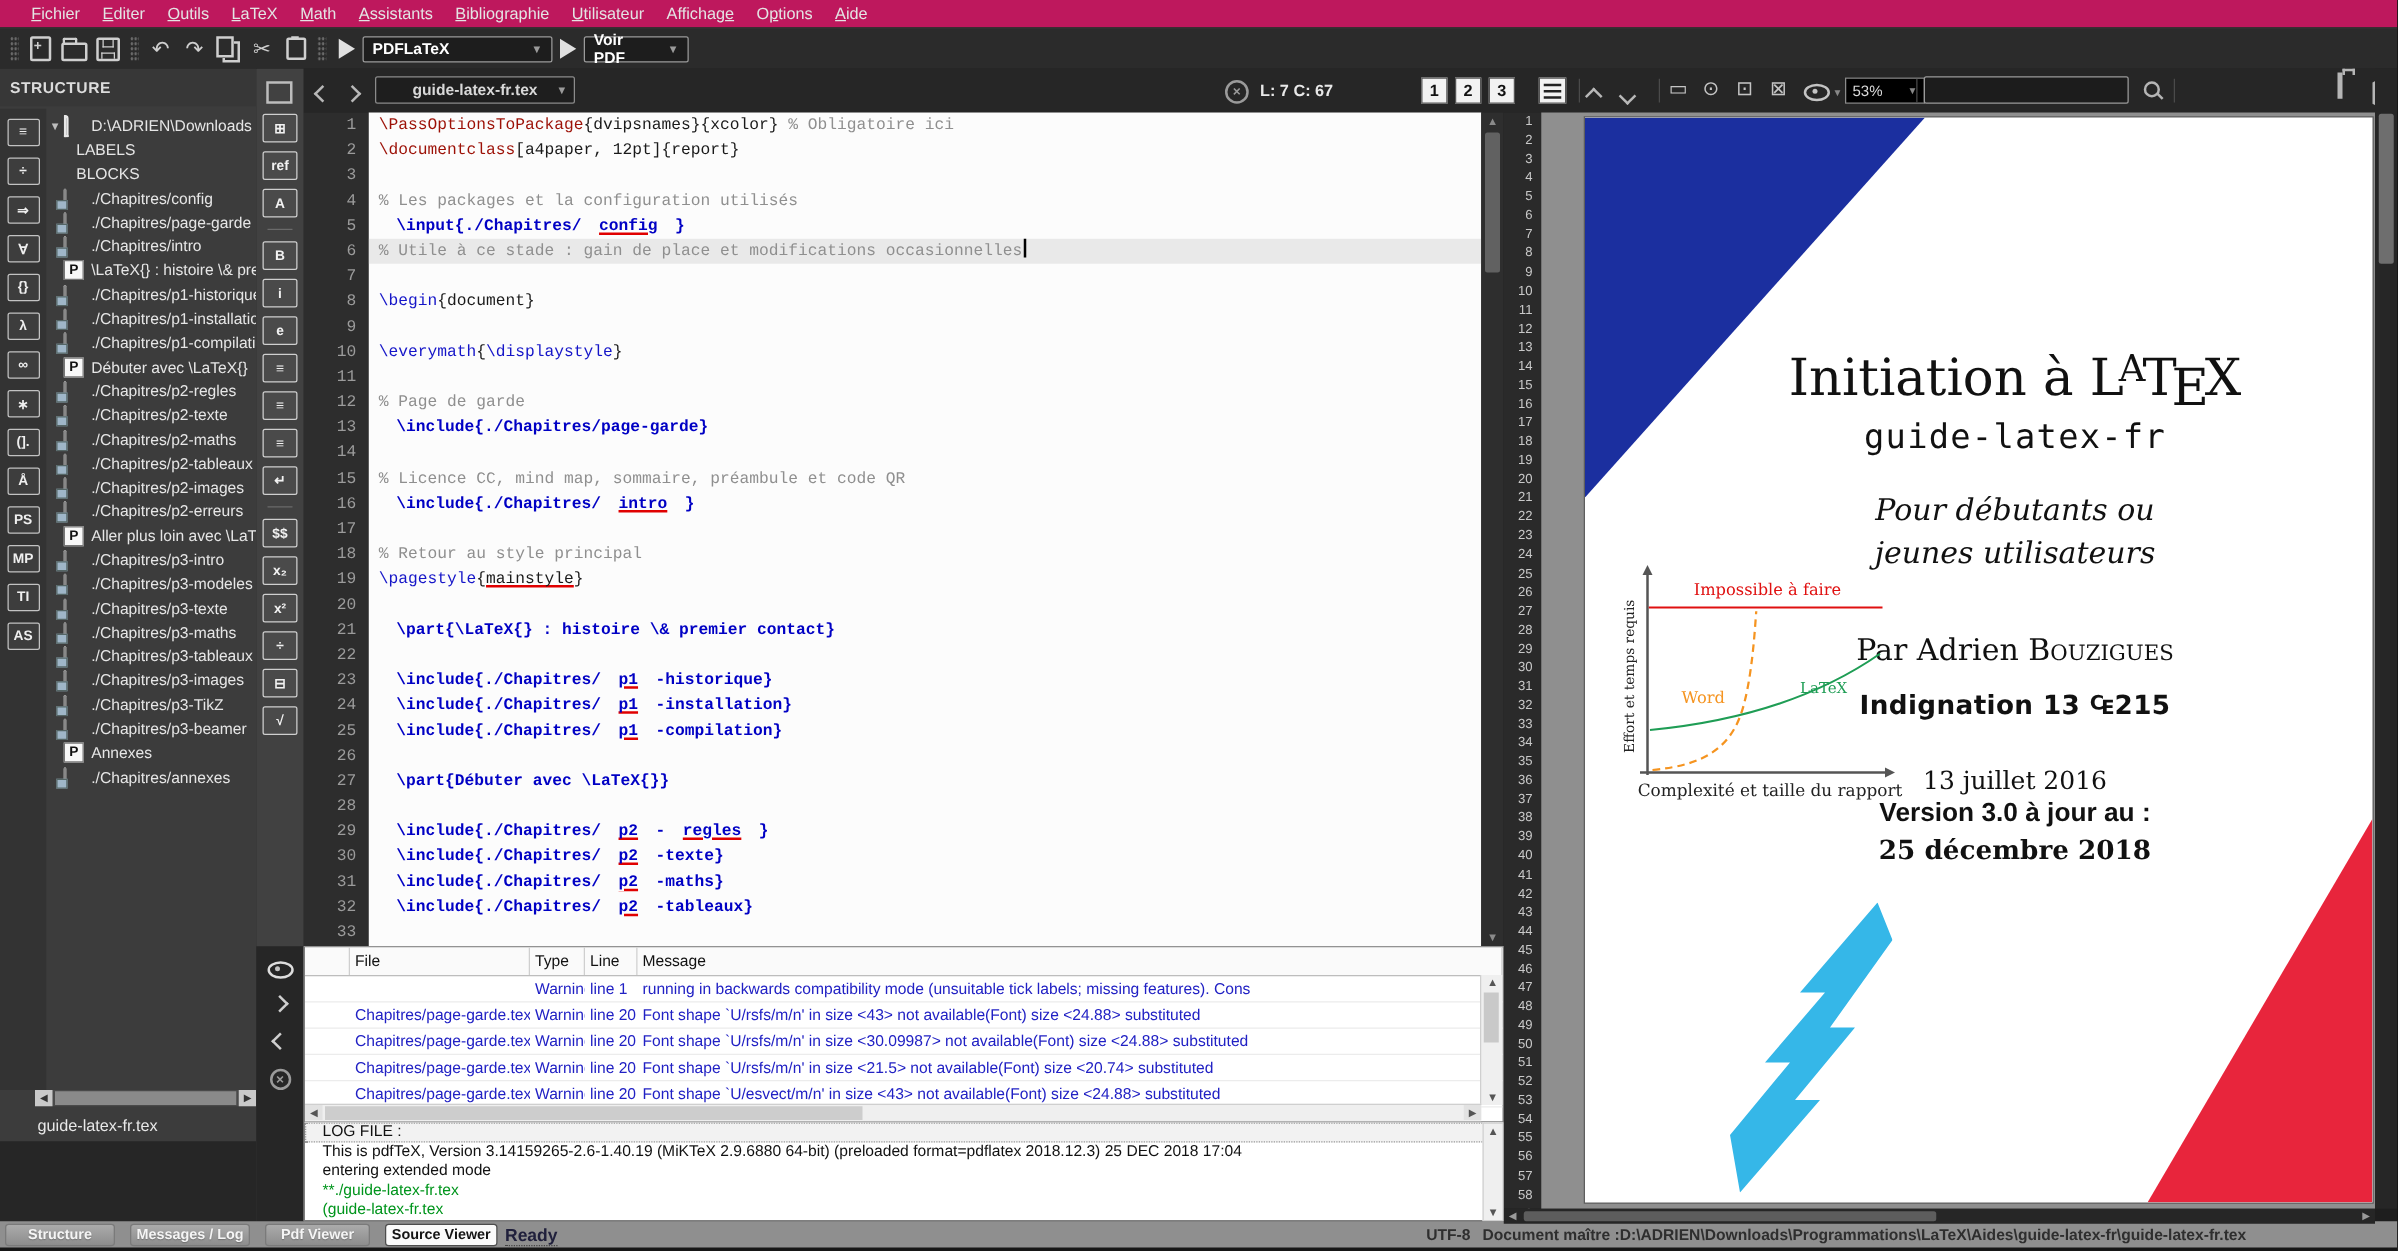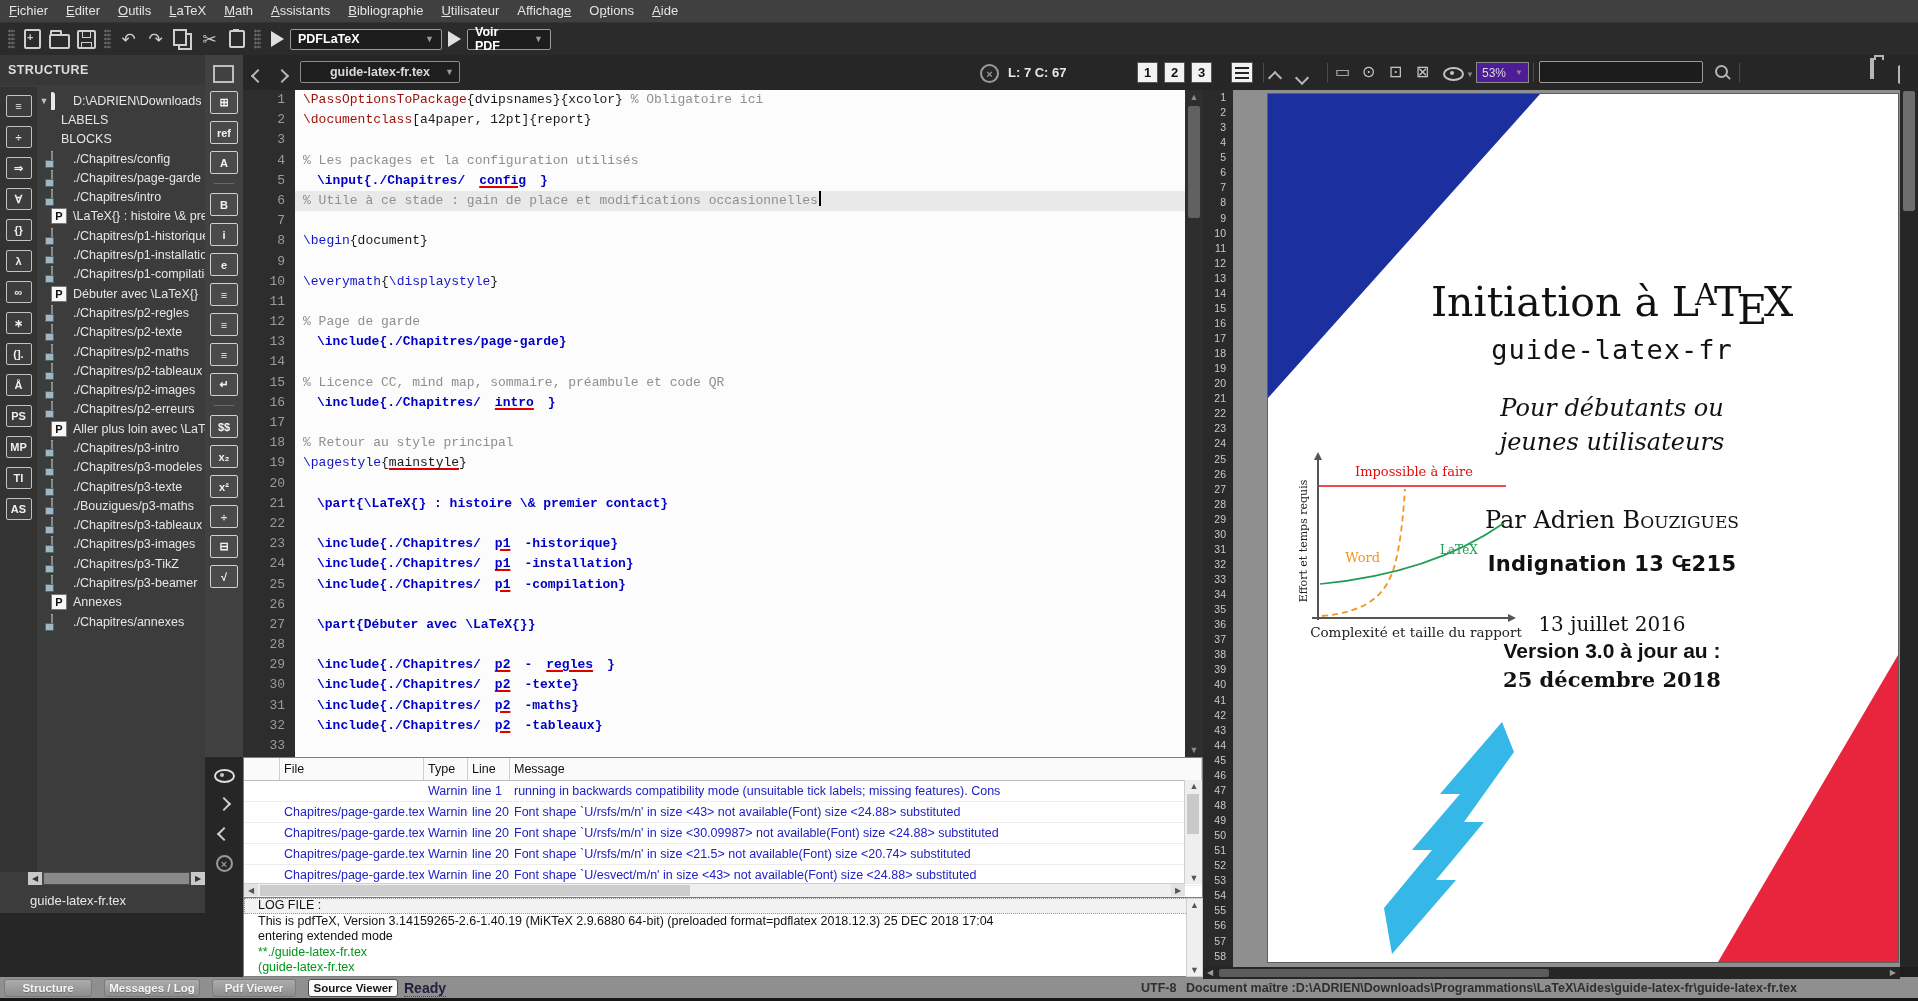--- a/index.html
+++ b/index.html
@@ -1,22 +1,22 @@
 <!DOCTYPE html>
 <html><head>
 <meta charset="utf-8">
 <style>
   html,body{margin:0;padding:0;background:#101010;}
   #app{position:relative;width:1918px;height:1001px;background:#1e1e1e;overflow:hidden;
        font-family:"Liberation Sans",sans-serif;-webkit-font-smoothing:antialiased;}
   .abs{position:absolute;}
 
   
-  #menubar{position:absolute;left:0;top:0;width:1918px;height:22px;background:#404040;
-           display:flex;align-items:center;padding-left:0;box-sizing:border-box;}
+  #menubar{position:absolute;left:0;top:0;width:1918px;height:22px;background:#be185d;
+           display:flex;align-items:center;padding-left:16px;box-sizing:border-box;}
   .menu-item{color:#e4e4e4;font-size:13px;padding:0 9px;line-height:22px;cursor:default;}
   .menu-item u{text-decoration:underline;}
 
   
   #toolbar{position:absolute;left:0;top:22px;width:1918px;height:33px;background:#2b2b2b;
            display:flex;align-items:center;padding-left:4px;box-sizing:border-box;border-top:1px solid #333;}
   .grip{width:7px;height:20px;margin:0 4px;background-image:radial-gradient(#6a6a6a 1px,transparent 1.2px);
         background-size:3px 4px;}
   .tbi{width:27px;height:25px;display:inline-flex;align-items:center;justify-content:center;color:#cfcfcf;position:relative;}
   .ic-doc{width:13px;height:16px;border:2px solid #cfcfcf;border-radius:2px;position:relative;}
@@ -81,21 +81,21 @@
   #poslabel{position:absolute;left:765px;top:10px;color:#e8e8e8;font-weight:bold;font-size:13px;}
   .bmark{position:absolute;top:7px;width:21px;height:21px;background:#f2f2f2;border:1px solid #555;color:#111;
          font-weight:bold;font-size:13px;display:flex;align-items:center;justify-content:center;box-sizing:border-box;}
   #listicon{position:absolute;left:988px;top:7px;width:22px;height:21px;background:#f2f2f2;border:1px solid #555;
             box-sizing:border-box;display:flex;flex-direction:column;justify-content:center;gap:3px;padding:0 3px;}
   #listicon i{display:block;height:2px;background:#222;}
   .vsep{position:absolute;top:8px;width:1px;height:19px;background:#4a4a4a;}
   .pdfico{position:absolute;top:9px;color:#c4c4c4;font-size:16px;line-height:1;}
   .eye{width:17px;height:10px;border:2px solid #c4c4c4;border-radius:50%;position:relative;}
   .eye:before{content:"";position:absolute;left:4.5px;top:1.5px;width:4px;height:4px;background:#c4c4c4;border-radius:50%;}
-  #zoomcombo{position:absolute;left:1202px;top:7px;width:53px;height:21px;background:#4c1d95;border:1px solid #8b8b8b;
+  #zoomcombo{position:absolute;left:1202px;top:7px;width:64px;height:21px;background:#000000;border:1px solid #8b8b8b;
              color:#dadada;font-size:12px;display:flex;align-items:center;padding:0 5px;box-sizing:border-box;}
   #zoomcombo .arr{margin-left:auto;color:#888;font-size:8px;}
   #pdfsearch{position:absolute;left:1259px;top:6px;width:164px;height:22px;background:#1c1c1c;border:1px solid #9a9a9a;
              border-radius:2px;color:#ddd;box-sizing:border-box;font-size:12px;padding:0 5px;}
   .mag{position:absolute;top:10px;width:9px;height:9px;border:2px solid #b5b5b5;border-radius:50%;}
   .mag:after{content:"";position:absolute;left:8px;top:9px;width:6px;height:2px;background:#b5b5b5;transform:rotate(45deg);}
   .ic-print{width:14px;height:9px;border:2px solid #b5b5b5;position:relative;margin-top:5px;}
   .ic-print:before{content:"";position:absolute;left:2px;top:-5px;width:6px;height:3px;border:2px solid #b5b5b5;border-bottom:none;}
   .ic-ext{width:0;height:0;border-top:6px solid transparent;border-bottom:6px solid transparent;border-right:11px solid #b5b5b5;transform:rotate(40deg);}
 
@@ -358,21 +358,21 @@
           <span>./Chapitres/p3-modeles</span>
         </div>
         <div class="trow">
           <span class="arrow"></span>
           <span class="ti"><span class="ic-inc"></span></span>
           <span>./Chapitres/p3-texte</span>
         </div>
         <div class="trow">
           <span class="arrow"></span>
           <span class="ti"><span class="ic-inc"></span></span>
-          <span>./Bouzigues/p3-maths</span>
+          <span>./Chapitres/p3-maths</span>
         </div>
         <div class="trow">
           <span class="arrow"></span>
           <span class="ti"><span class="ic-inc"></span></span>
           <span>./Chapitres/p3-tableaux</span>
         </div>
         <div class="trow">
           <span class="arrow"></span>
           <span class="ti"><span class="ic-inc"></span></span>
           <span>./Chapitres/p3-images</span>

